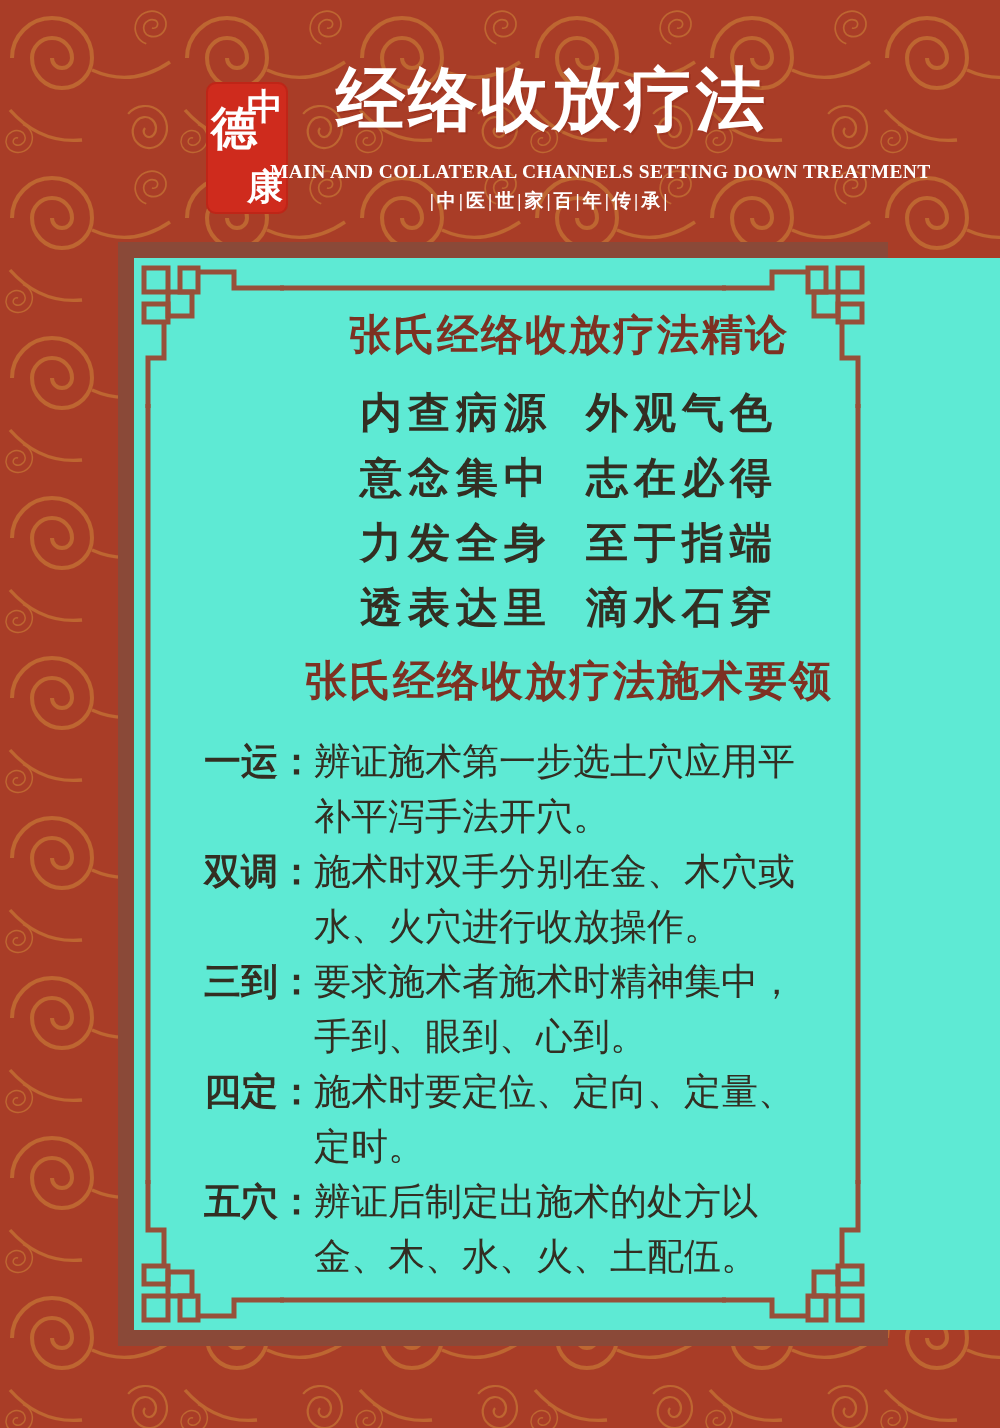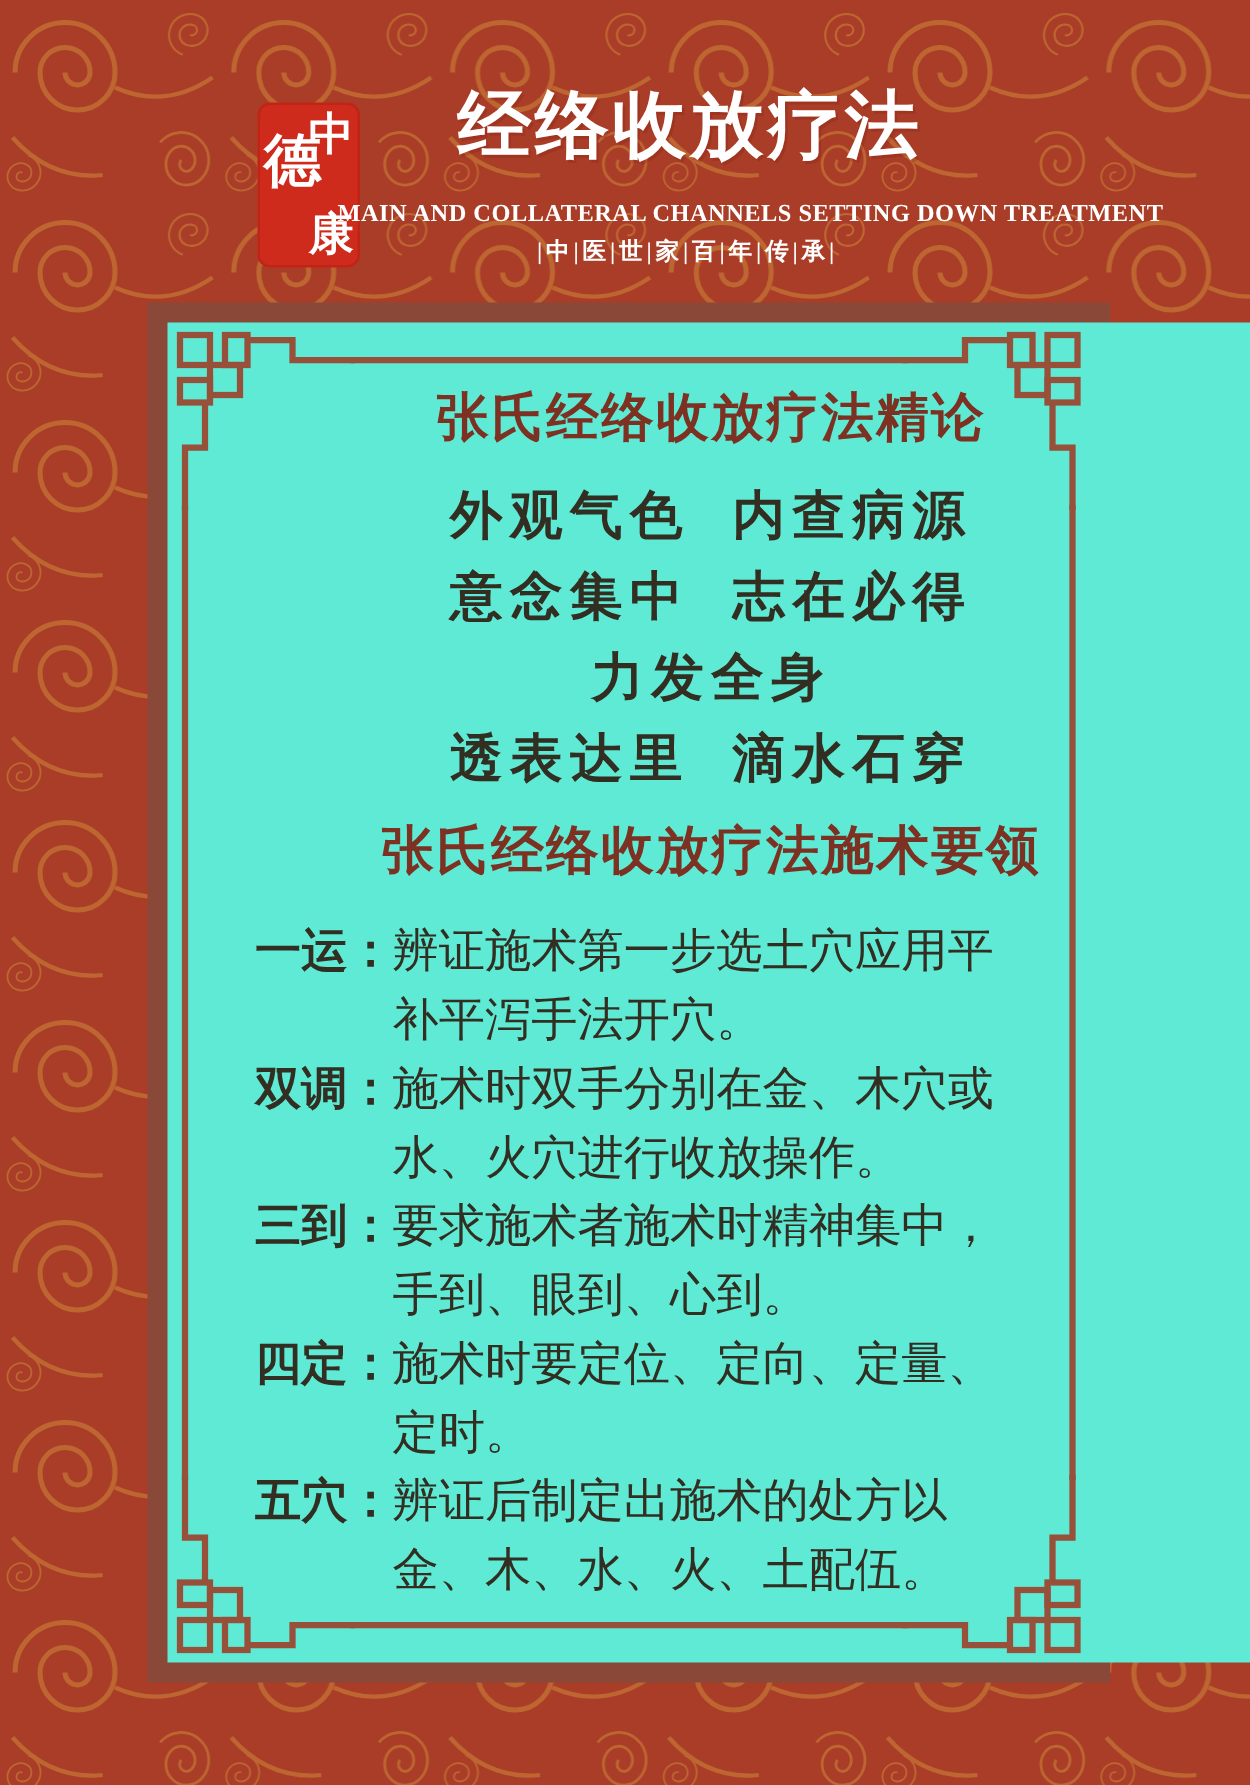--- a/index.html
+++ b/index.html
@@ -18,21 +18,21 @@
     background: #cf2b1d; border-radius: 10px;
     box-shadow: 0 0 0 2px rgba(160,25,15,.35) inset;
   }
   .seal span { position: absolute; color: #fff; font-weight: bold; line-height: 1; }
   .seal .c-de   { left: 5px;  top: 24px;  font-size: 46px; }
   .seal .c-zhong{ right: 5px; top: 7px;   font-size: 36px; }
   .seal .c-kang { right: 5px; bottom: 9px;font-size: 36px; }
 
   .title-cn {
     position: absolute; left: 292px; top: 40px; width: 520px; height: 120px;
-    color: #ffffff; font-size: 59px; font-weight: bold; letter-spacing: 3px;
+    color: #ffffff; font-size: 69px; font-weight: bold; letter-spacing: 3px;
     text-align: center; line-height: 120px; white-space: nowrap;
     text-shadow: 2px 2px 0 rgba(130,30,15,.25);
   }
   .title-en {
     position: absolute; left: 270px; top: 161px; width: 560px;
     color: #ffffff; font-size: 19.5px; font-weight: bold; letter-spacing: 0.4px;
     text-align: center; white-space: nowrap;
   }
   .tagline {
     position: absolute; left: 270px; top: 188px; width: 560px;
@@ -131,29 +131,30 @@
       <use href="#fret" transform="translate(738,0) scale(-1,1)"></use>
       <use href="#fret" transform="translate(0,1072) scale(1,-1)"></use>
       <use href="#fret" transform="translate(738,1072) scale(-1,-1)"></use>
     </svg>
 
     <div class="content">
       <div class="section-title">张氏经络收放疗法精论</div>
 
       <div class="verse">
         <div class="verse-row">
+          <span>内查病源</span>
           <span>外观气色</span>
-          <span>内查病源</span>
         </div>
         <div class="verse-row">
           <span>意念集中</span>
           <span>志在必得</span>
         </div>
         <div class="verse-row">
           <span>力发全身</span>
+          <span>至于指端</span>
         </div>
         <div class="verse-row">
           <span>透表达里</span>
           <span>滴水石穿</span>
         </div>
       </div>
 
       <div class="section-title title2">张氏经络收放疗法施术要领</div>
 
       <div class="items">

